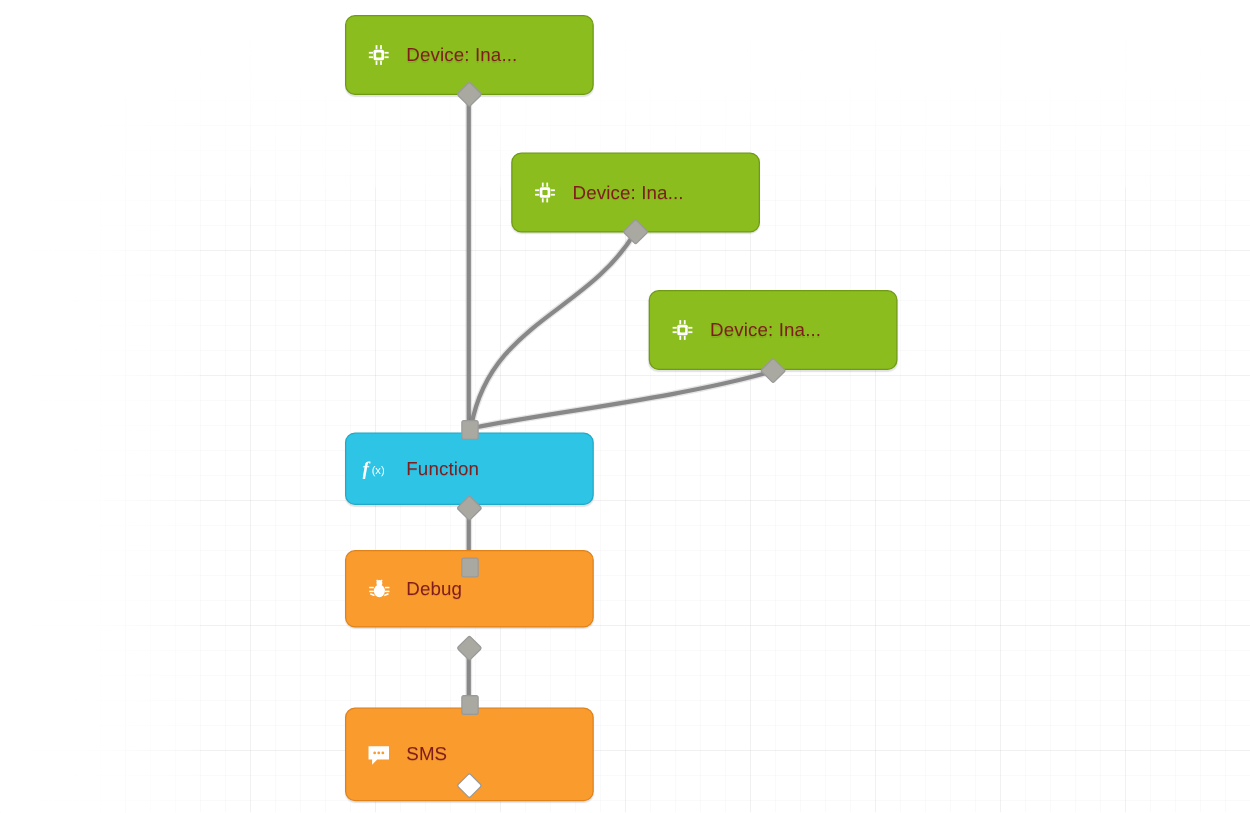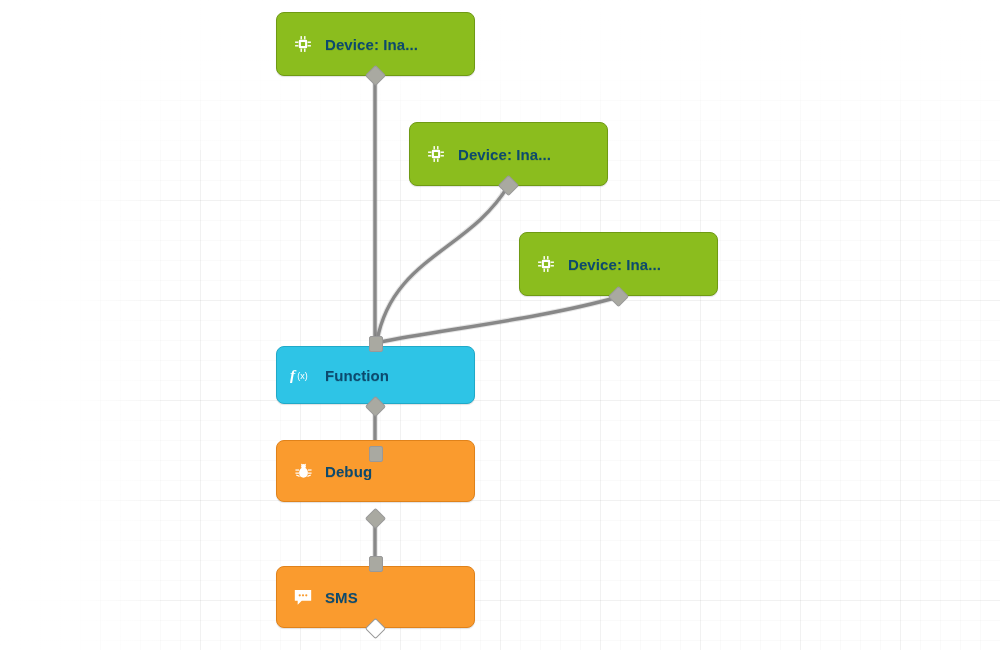--- a/index.html
+++ b/index.html
@@ -59,23 +59,23 @@
   .node-icon {
     width: 32px;
     display: flex;
     align-items: center;
     justify-content: center;
     flex: 0 0 32px;
     margin-left: 10px;
   }
   .node-icon svg { display: block; }
   .node-label {
-    color: #0c4a6e;
+    color: #7f1d1d;
     font-size: 15px;
-    font-weight: bold;
+    font-weight: normal;
     letter-spacing: 0.1px;
     margin-left: 6px;
     white-space: nowrap;
     overflow: hidden;
     text-shadow: 0 1px 0 rgba(0,0,0,0.08);
   }
   .port-out {
     position: absolute;
     width: 13px;
     height: 13px;
@@ -196,21 +196,21 @@
       <rect x="1.8" y="9.4" width="4.6" height="1.5"></rect>
             <rect x="17.6" y="9.4" width="4.6" height="1.5"></rect>
       <rect x="1.8" y="13.3" width="4.6" height="1.5"></rect>
             <rect x="17.6" y="13.3" width="4.6" height="1.5"></rect>
       <rect x="2.6" y="16.6" width="4.6" height="1.5" transform="rotate(22 5 17.4)"></rect>
       <rect x="16.8" y="16.6" width="4.6" height="1.5" transform="rotate(-22 19 17.4)"></rect>
     </svg>
         </span>
         <span class="node-label">Debug</span>
       </div>
-      <div class="node" style="left: 276px; top: 566px; width: 199px; height: 62px; background: rgb(250, 155, 46); border-color: rgb(224, 130, 26);">
+      <div class="node" style="left: 276px; top: 566px; width: 199px; height: 75px; background: rgb(250, 155, 46); border-color: rgb(224, 130, 26);">
         <span class="node-icon">
           <svg width="20" height="18" viewBox="0 0 24 22">
       <path d="M2 2.5 h20 v13 h-11.5 l-5 5 v-5 h-3.5 z" fill="#ffffff"></path>
       <circle cx="8" cy="9" r="1.35" fill="#fa9b2e"></circle>
       <circle cx="12" cy="9" r="1.35" fill="#fa9b2e"></circle>
       <circle cx="16" cy="9" r="1.35" fill="#fa9b2e"></circle>
     </svg>
         </span>
         <span class="node-label">SMS</span>
       </div>

